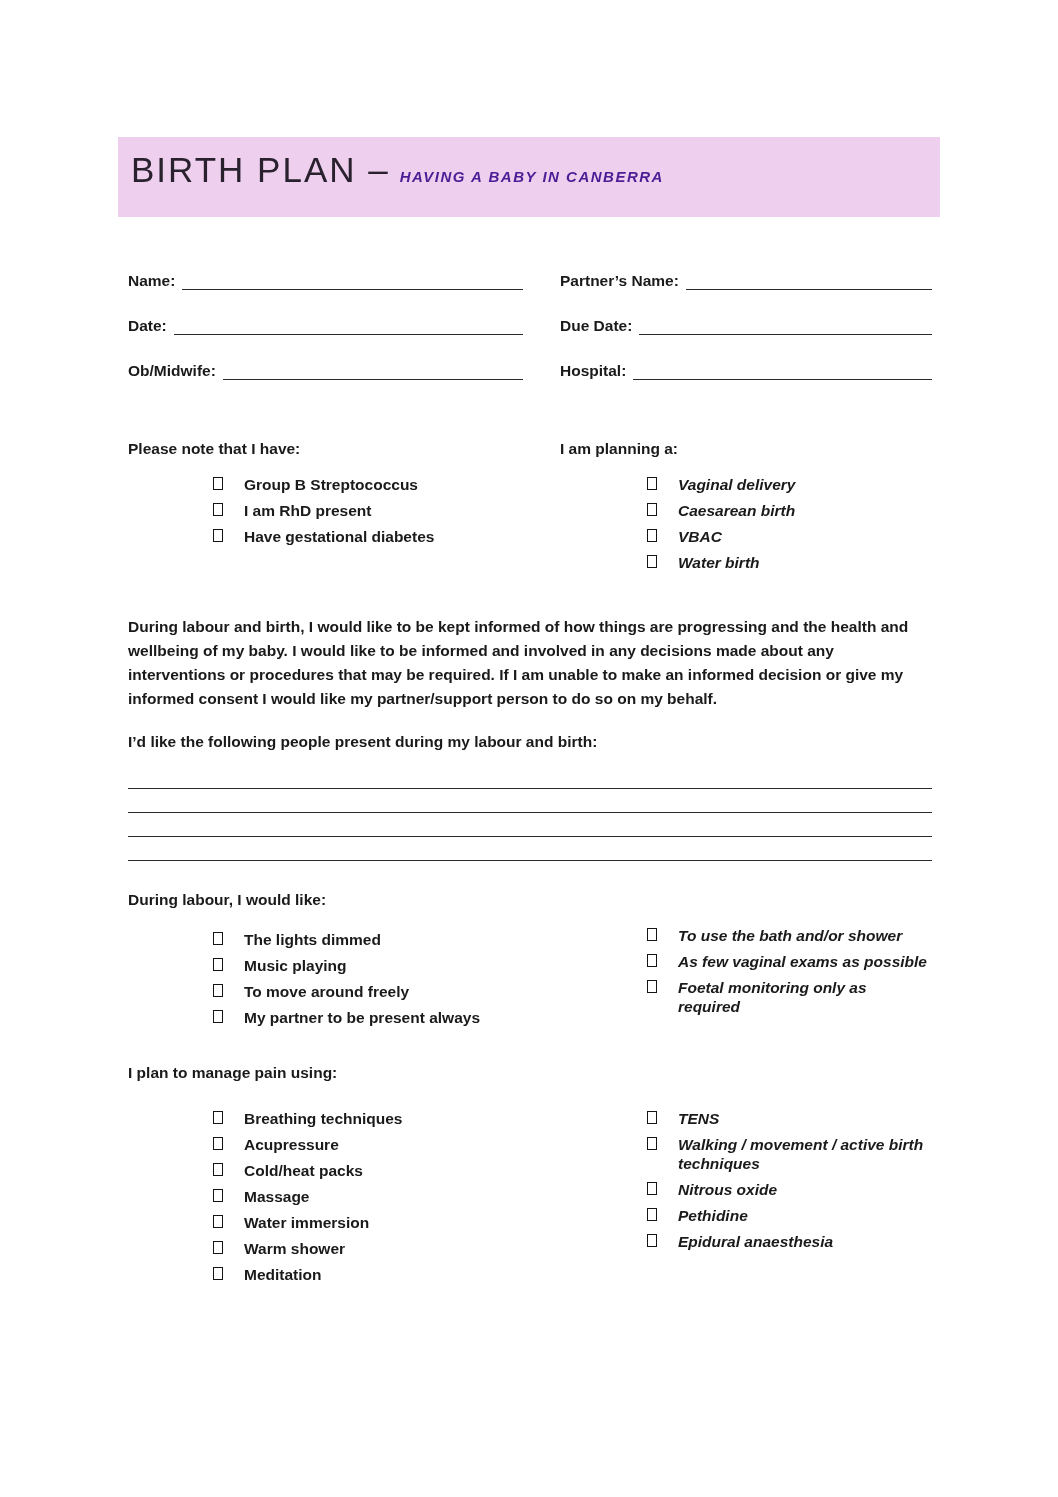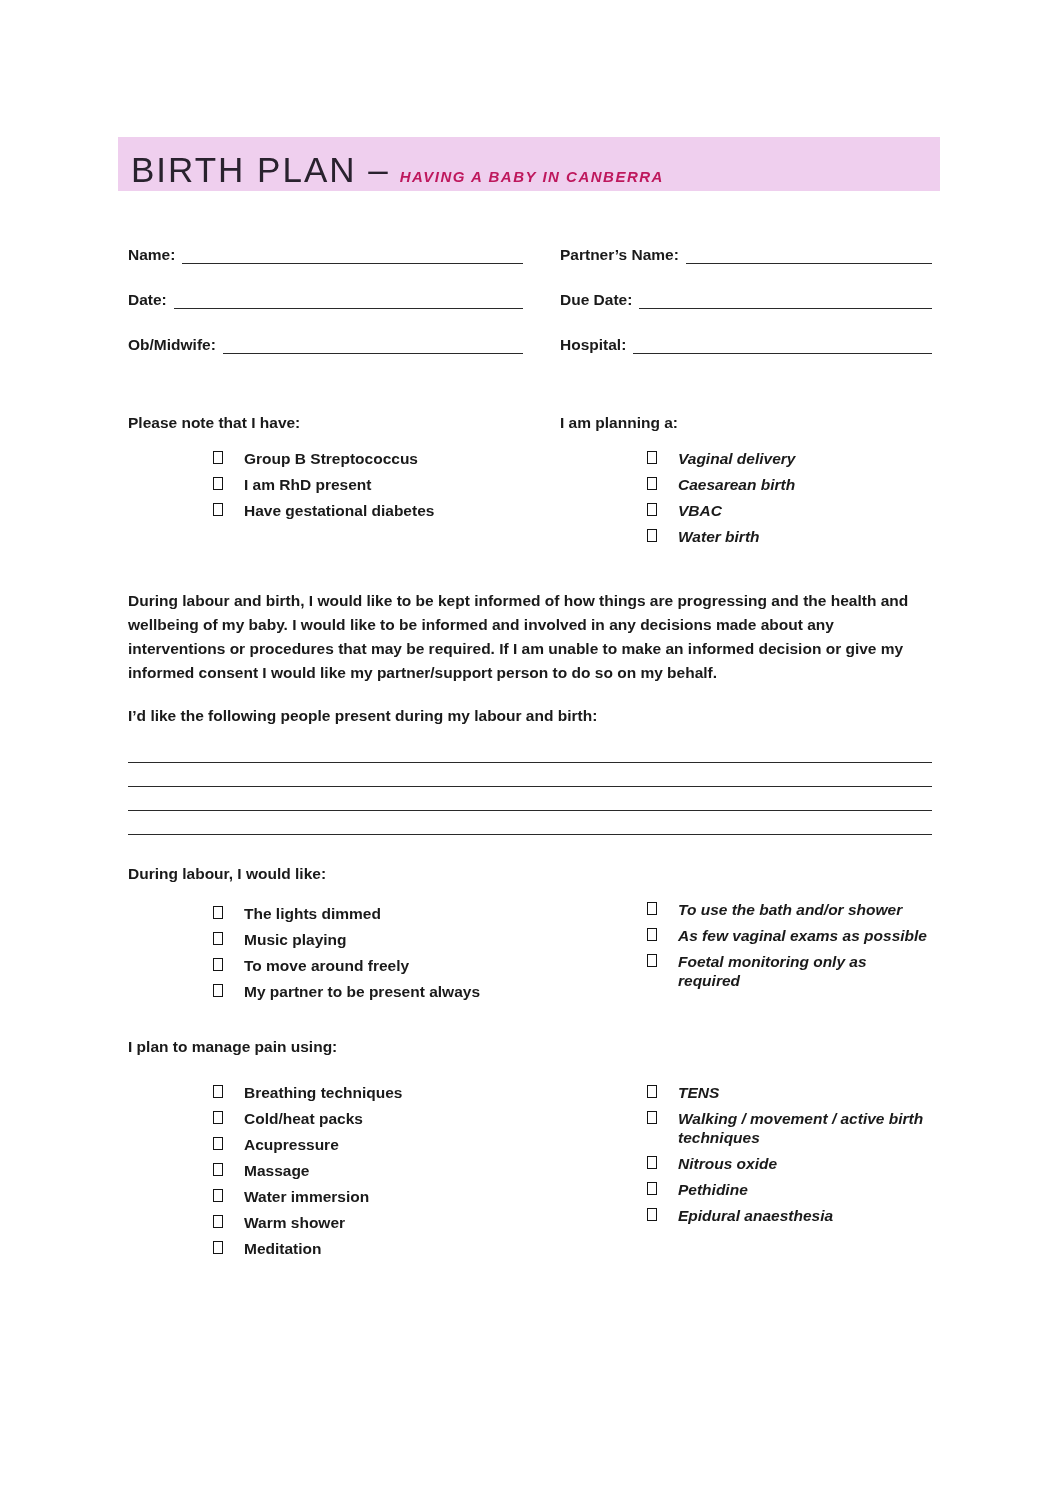--- a/index.html
+++ b/index.html
@@ -13,42 +13,42 @@
     position: relative;
     width: 1058px;
     min-height: 1497px;
     background: #ffffff;
     font-family: "Liberation Sans", sans-serif;
     color: var(--body-text);
   }
   
   .band {
     margin: 137px 118px 0 118px;
-    height: 54px;
+    height: 80px;
     background: var(--header-background);
     display: flex;
     align-items: baseline;
     padding-left: 13px;
     overflow: hidden;
   }
   .band .title {
     font-size: 35px;
     font-weight: 400;
     letter-spacing: 2px;
     line-height: 66px;
     color: #29222e;
     white-space: nowrap;
   }
   .band .subtitle {
     font-size: 15px;
     font-style: italic;
     font-weight: 700;
     letter-spacing: 1.5px;
     margin-left: 10px;
-    color: #be185d;
+    color: #4c1d95;
     white-space: nowrap;
   }
   
   .content { margin: 0 126px 0 128px; font-weight: 700; font-size: 15.5px; }
   .two-col { display: grid; grid-template-columns: 432px 372px; }
   
   .fields { margin-top: 55px; display: grid; grid-template-columns: 432px 372px; row-gap: 27px; }
   .field { display: flex; align-items: flex-end; }
   .field.left { padding-right: 37px; }
   .flabel { white-space: nowrap; }
@@ -206,25 +206,25 @@
 
     <div class="mid-title sec-title">I plan to manage pain using:</div>
     <section class="two-col list-block">
       <ul class="cbl col-left" style="margin-top:10px">
         <li class="cb-item">
           <span class="cb"></span>
           <span class="cb-label">Breathing techniques</span>
         </li>
         <li class="cb-item">
           <span class="cb"></span>
+          <span class="cb-label">Acupressure</span>
+        </li>
+        <li class="cb-item">
+          <span class="cb"></span>
           <span class="cb-label">Cold/heat packs</span>
-        </li>
-        <li class="cb-item">
-          <span class="cb"></span>
-          <span class="cb-label">Acupressure</span>
         </li>
         <li class="cb-item">
           <span class="cb"></span>
           <span class="cb-label">Massage</span>
         </li>
         <li class="cb-item">
           <span class="cb"></span>
           <span class="cb-label">Water immersion</span>
         </li>
         <li class="cb-item">

